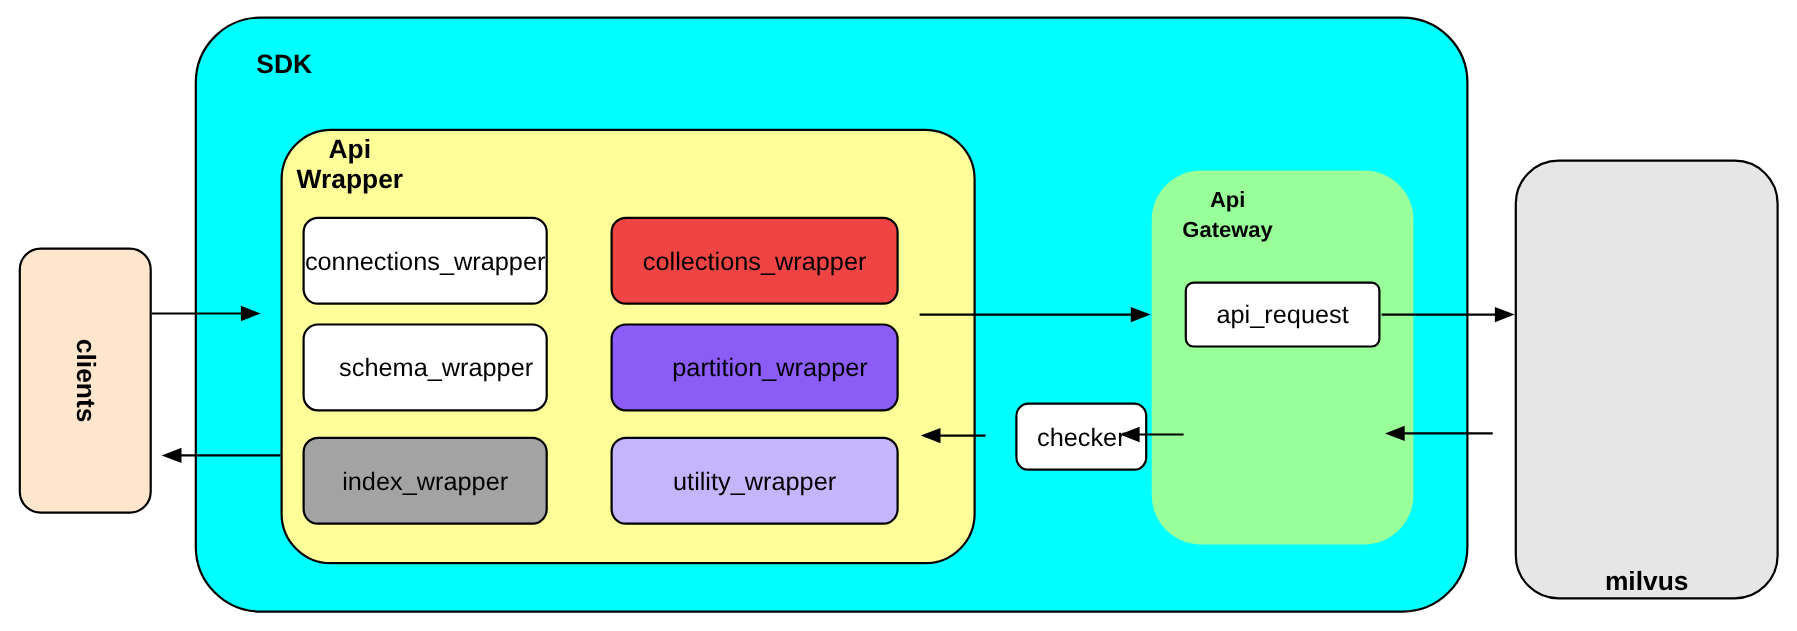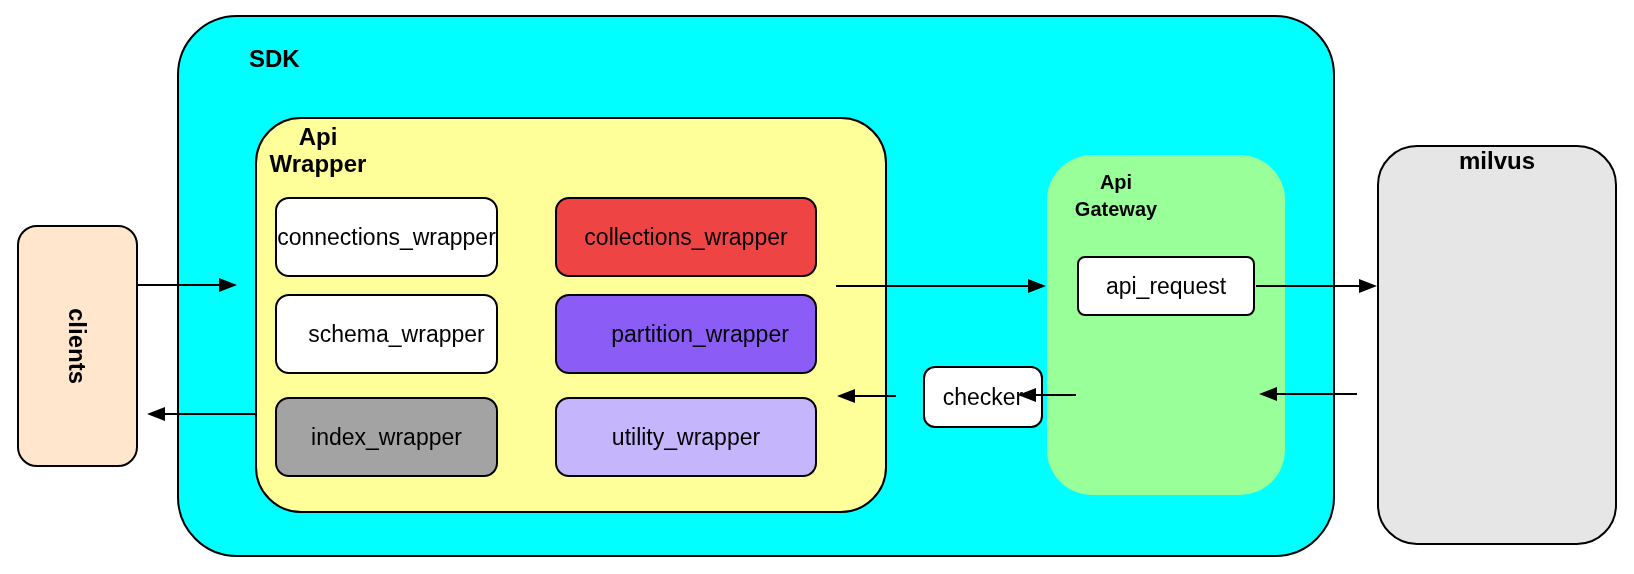--- a/index.html
+++ b/index.html
@@ -27,21 +27,20 @@
     width: 1158px; height: 542px;
     border-radius: 60px;
     z-index: 1;
   }
   .sdk-label {
     position: absolute;
     left: 54px; top: 28px;
     font-size: 24px;
     font-weight: 700;
     white-space: nowrap;
-    margin-left: 16px;
   }
   .api-wrapper {
     left: 255px; top: 117px;
     width: 632px; height: 396px;
     border-radius: 46px;
     z-index: 2;
   }
   .api-wrapper-label {
     position: absolute;
     left: 6px; top: 4px;
@@ -81,21 +80,21 @@
     font-weight: 700;
     transform: rotate(90deg);
     white-space: nowrap;
   }
   .milvus {
     left: 1377px; top: 145px;
     width: 240px; height: 400px;
     border-radius: 40px;
     z-index: 1;
     display: flex;
-    align-items: flex-start;
+    align-items: flex-end;
     justify-content: center;
   }
   .milvus-label {
     font-size: 24px;
     font-weight: 700;
   }
   
   .module {
     position: absolute;
     box-sizing: border-box;

